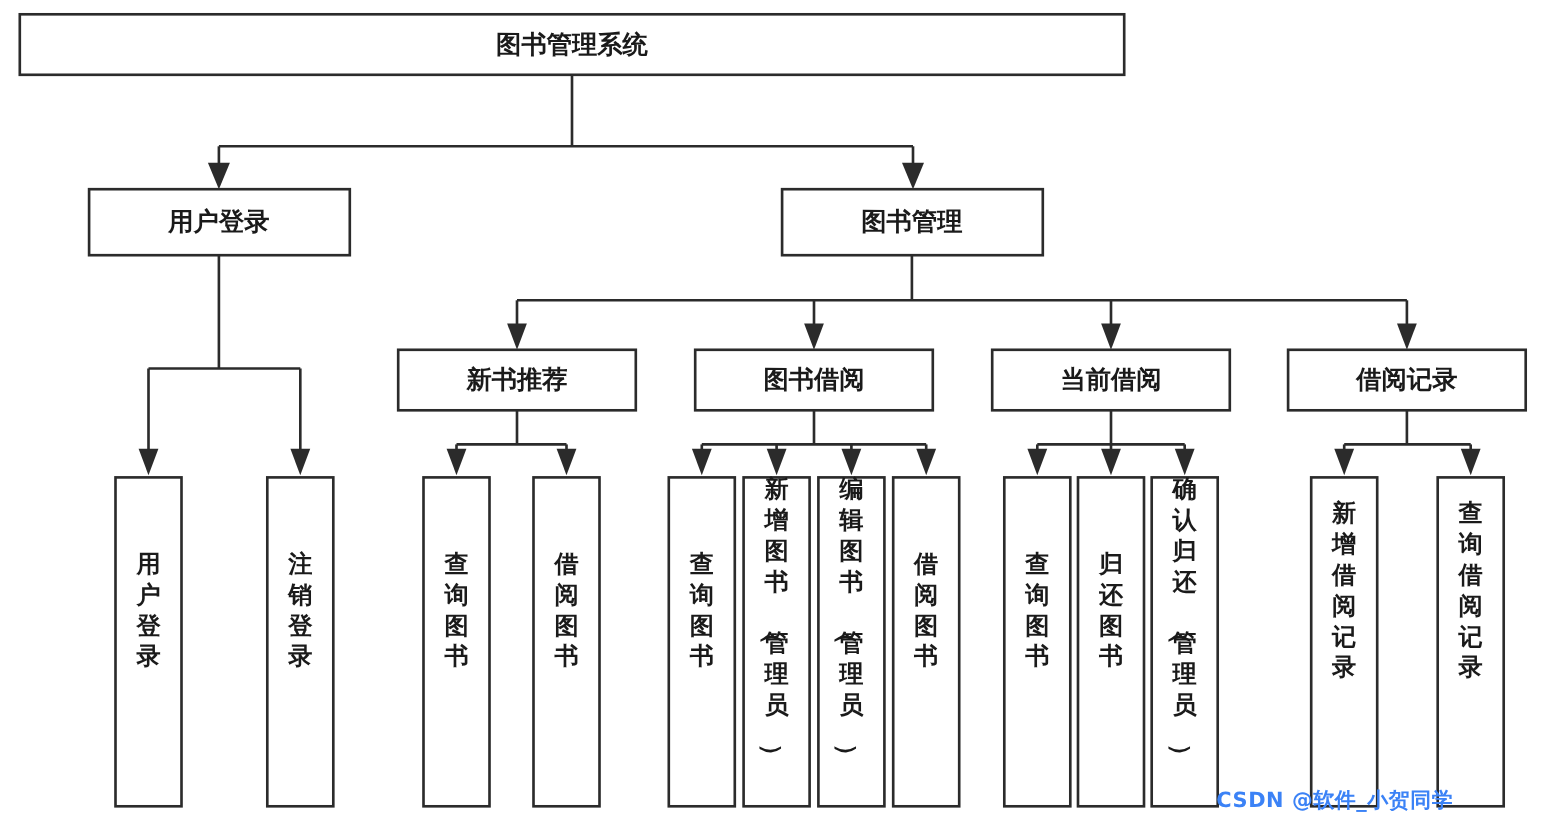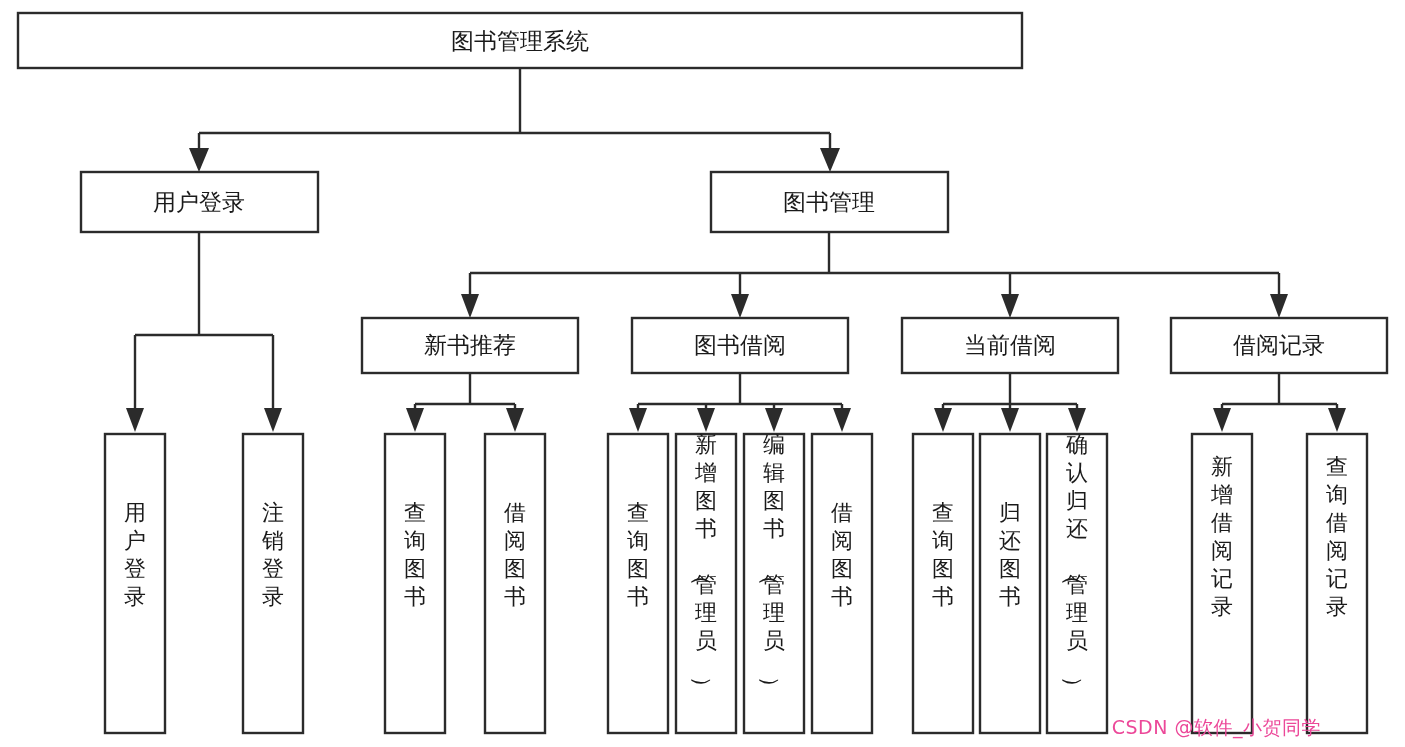--- a/index.html
+++ b/index.html
@@ -12,20 +12,21 @@
     font-family: "DejaVu Sans", "Liberation Sans", sans-serif;
     width: 1405px;
     height: 747px;
     overflow: hidden;
   }
   #diagram-root {
     position: relative;
     width: 1333px;
     height: 747px;
     background: #ffffff;
+    font-weight: bold;
   }
   svg#tree-svg {
     position: absolute;
     top: 0;
     left: 0;
     width: 1405px;
     height: 747px;
     display: block;
   }
   .node-box {
@@ -55,21 +56,21 @@
     font-size: 22px;
     fill: #1a1a1a;
     text-anchor: middle;
   }
   .watermark-text {
     position: absolute;
     right: 12px;
     bottom: 6px;
     font-family: "DejaVu Sans", "Liberation Sans", sans-serif;
     font-size: 19px;
-    color: #ec4899;
+    color: #3b82f6;
     letter-spacing: 0.5px;
     white-space: nowrap;
     user-select: none;
   }
 </style>
 </head>
 <body>
 
 <div id="diagram-root">
 

